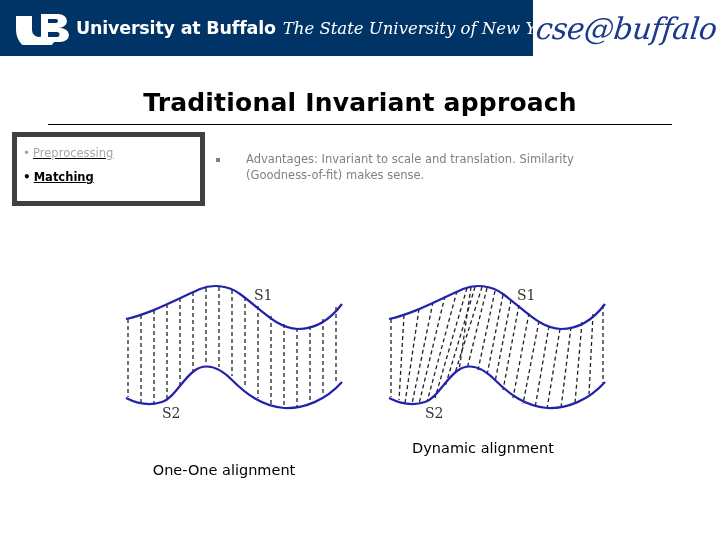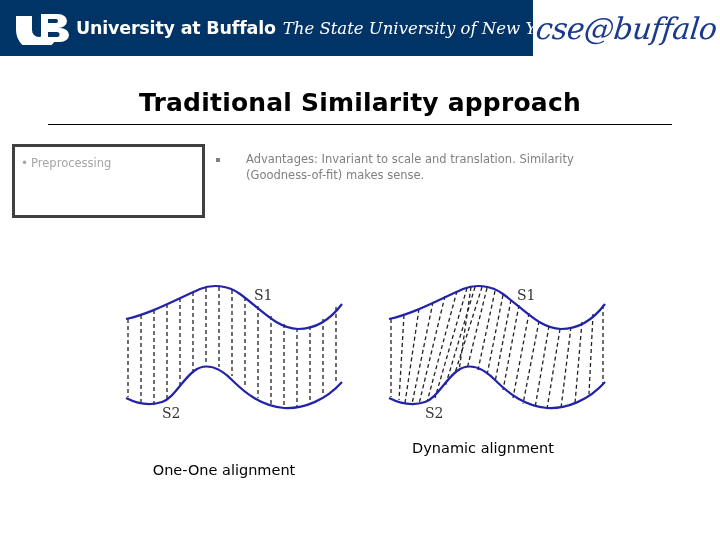--- a/index.html
+++ b/index.html
@@ -91,26 +91,27 @@
     position: absolute;
     left: 48px; top: 124px;
     width: 624px;
     height: 0;
     border-top: 1.5px solid #000000;
   }
 
   
   .stage-box {
     position: absolute;
-    left: 12px; top: 144px;
+    left: 12px; top: 132px;
     width: 193px;
     height: 74px;
-    border: 3px solid #404040;
+    border: 5px solid #404040;
     box-sizing: border-box;
     padding: 4px 0 0 6px;
+    text-decoration: underline;
   }
   .stage-item {
     font-size: 11.5px;
     line-height: 24px;
     white-space: nowrap;
   }
   .stage-item .dot {
     display: inline-block;
     margin-right: 3px;
     font-size: 12px;
@@ -184,30 +185,33 @@
       </svg>
     </span>
     <span class="ub-wordmark">University at Buffalo</span>
     <span class="ub-tagline">The State University of New York</span>
   </div>
   <div class="header-right">
     <span class="cse-logo">cse@buffalo</span>
   </div>
 </div>
 
-<div class="slide-title">Traditional Similarity approach</div>
+<div class="slide-title">Traditional Invariant approach</div>
 <div class="title-rule"></div>
 
 <div class="stage-box">
 
   <div class="stage-item stage-dim">
     <span class="dot">•</span><span>Preprocessing</span>
   </div>
 
 
+  <div class="stage-item stage-strong">
+    <span class="dot">•</span><span>Matching</span>
+  </div>
 
 </div>
 
 <div class="points">
 
   <div class="point-row">
     <span class="sq-bullet"></span>
     <span class="point-text">Advantages:  Invariant to scale and translation. Similarity (Goodness-of-fit) makes sense.</span>
   </div>
 

